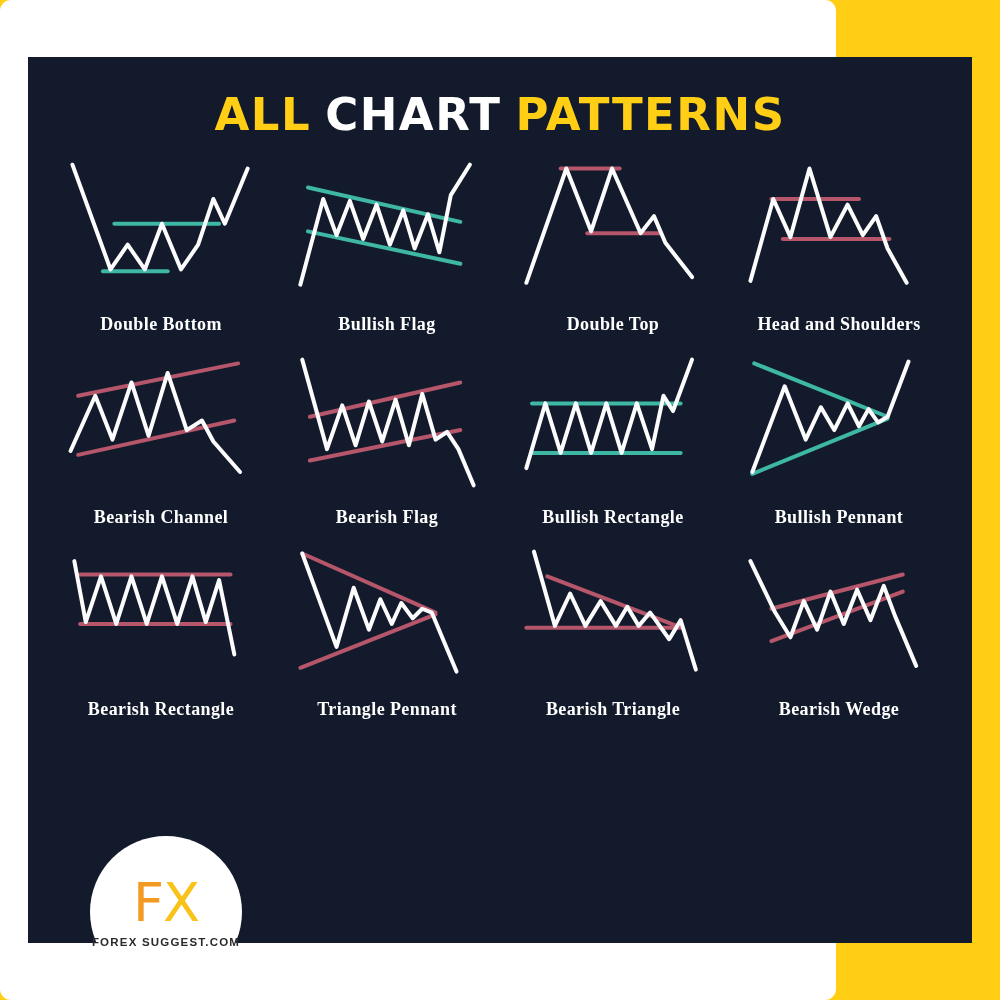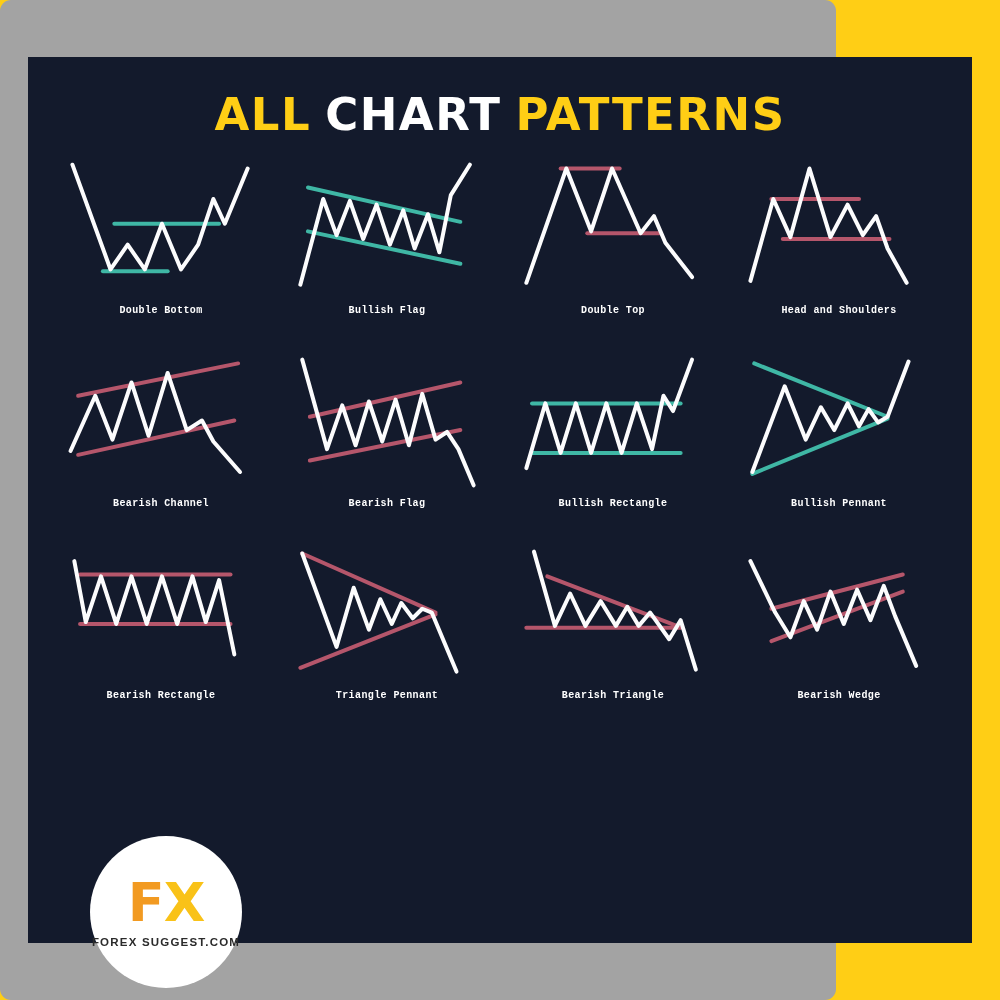--- a/index.html
+++ b/index.html
@@ -5,21 +5,21 @@
   * { box-sizing: border-box; margin: 0; padding: 0; }
   html, body {
     width: 1000px; height: 1000px;
     background: #FFCE15;
     font-family: "Liberation Sans", sans-serif;
     overflow: hidden;
   }
   #root {
     position: relative;
     width: 836px; height: 1000px;
-    background: #a3a3a3;
+    background: #ffffff;
     border-radius: 11px;
   }
   #panel {
     position: absolute;
     left: 28px; top: 57px;
     width: 944px; height: 886px;
     background: #131A2C;
   }
   #title {
     position: absolute;
@@ -46,26 +46,26 @@
   }
   .cell {
     position: relative;
     display: flex;
     flex-direction: column;
     align-items: center;
     justify-content: flex-start;
   }
   .cell svg { display: block; }
   .cell-label {
-    margin-top: 5px;
+    margin-top: 14px;
     color: #FFFFFF;
-    font-size: 10px;
+    font-size: 18px;
     font-weight: bold;
     letter-spacing: 0.4px;
-    font-family: Liberation Mono, monospace;
+    font-family: Liberation Serif, serif;
     text-align: center;
     white-space: nowrap;
   }
   .price { fill: none; stroke: #FCFCFD; stroke-width: 4.2;
            stroke-linejoin: round; stroke-linecap: round; }
   .tl-bull { fill: none; stroke: #3FB7A5; stroke-width: 4.2; stroke-linecap: round; }
   .tl-bear { fill: none; stroke: #B5566B; stroke-width: 4.2; stroke-linecap: round; }
 
   #logo {
     position: absolute;
@@ -73,21 +73,21 @@
     width: 152px; height: 152px;
     border-radius: 50%;
     background: #FFFFFF;
     display: flex;
     flex-direction: column;
     align-items: center;
     justify-content: center;
   }
   #logo .fx {
     font-family: "DejaVu Sans", sans-serif;
-    font-weight: bold;
+    font-weight: normal;
     font-size: 54px;
     line-height: 1;
     letter-spacing: -1px;
   }
   #logo .fx .f { color: #F29A21; }
   #logo .fx .x { color: #F9C218; }
   #logo .dom {
     margin-top: 6px;
     font-family: Liberation Sans, sans-serif;
     font-size: 11.5px;

